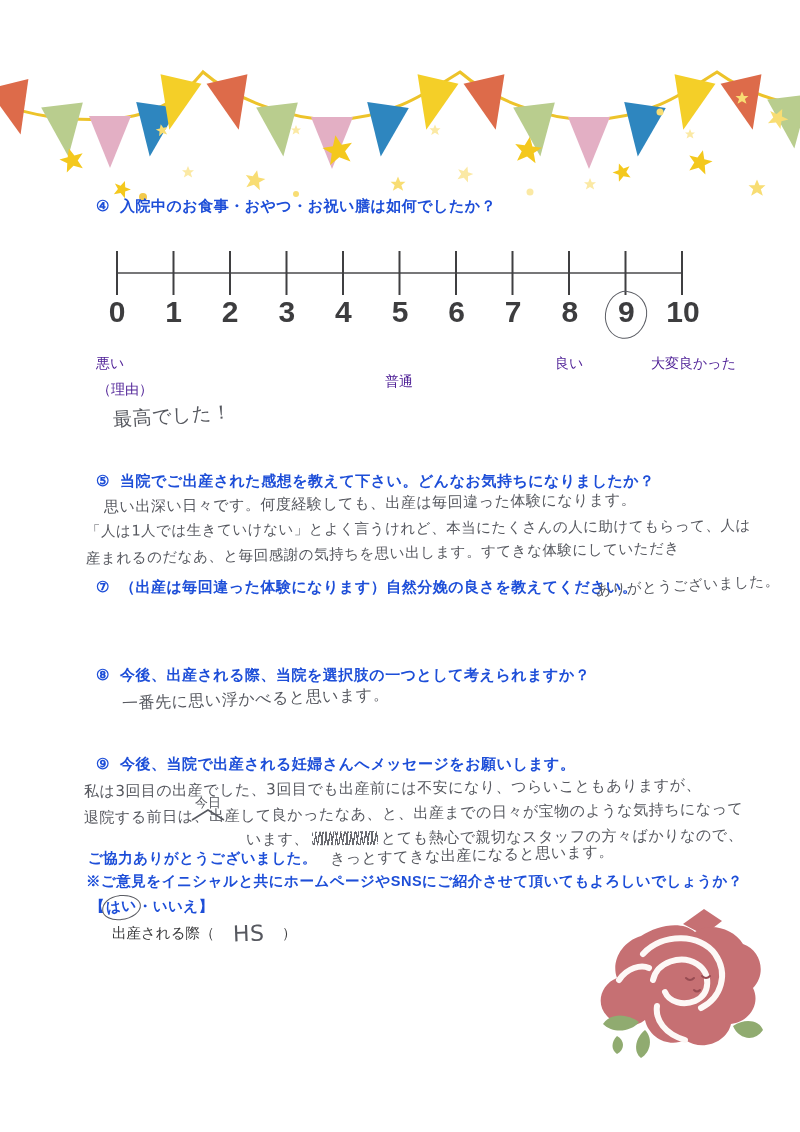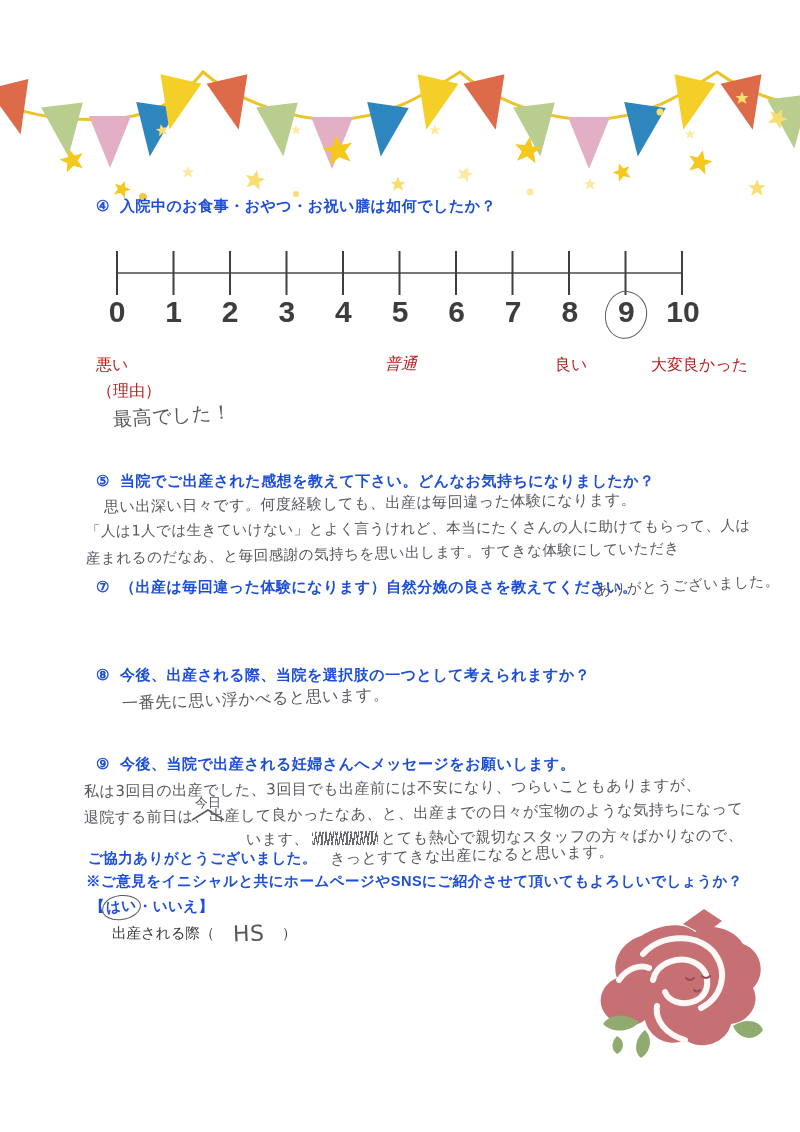--- a/index.html
+++ b/index.html
@@ -6,21 +6,21 @@
   body{
     width:800px;height:1132px;position:relative;overflow:hidden;
     background:#ffffff;
     font-family:"Liberation Sans",sans-serif;
     color:#3b3b3d;
   }
   .abs{position:absolute;}
   
   .q{font-size:15px;font-weight:bold;color:#1d4ed8;letter-spacing:.5px;white-space:nowrap;}
   .q .qnum{margin-right:10px;}
-  .anchor{font-size:16px;color:#b91c1c;white-space:nowrap;}
+  .anchor{font-size:14px;color:#4c1d95;white-space:nowrap;}
   
   .hw{
     font-family:"DejaVu Sans",sans-serif;
     color:#56585f;white-space:nowrap;letter-spacing:.5px;
   }
   
   .scale-wrap{left:90px;top:243px;width:622px;height:95px;}
   .tickrow{
     position:absolute;left:27px;top:52px;width:566px;
     display:flex;justify-content:space-between;
@@ -155,21 +155,21 @@
         <span>9</span>
       </span>
     <span class="tick-num">
         <span>10</span>
       </span>
   </div>
   <span class="circle-mark circle-nine"></span>
 </div>
 
 <span class="abs anchor" style="left:96px;top:355px;">悪い</span>
-<span class="abs anchor" style="left:385px;top:354px;font-style:italic;">普通</span>
+<span class="abs anchor" style="left:385px;top:373px;">普通</span>
 <span class="abs anchor" style="left:555px;top:355px;">良い</span>
 <span class="abs anchor" style="left:637px;top:355px;margin-left:14px;">大変良かった</span>
 
 <span class="abs anchor" style="left:97px;top:381px;">（理由）</span>
 <span class="abs hw" style="left:113px;top:403px;font-size:19px;transform:rotate(-4deg);">最高でした！</span>
 
 <div class="abs q" style="left:96px;top:472px;">
   <span class="qnum">⑤</span><span>当院でご出産された感想を教えて下さい。どんなお気持ちになりましたか？</span>
 </div>
 <span class="abs hw" style="left:104px;top:494px;font-size:15px;transform:rotate(-0.8deg);">思い出深い日々です。何度経験しても、出産は毎回違った体験になります。</span>

